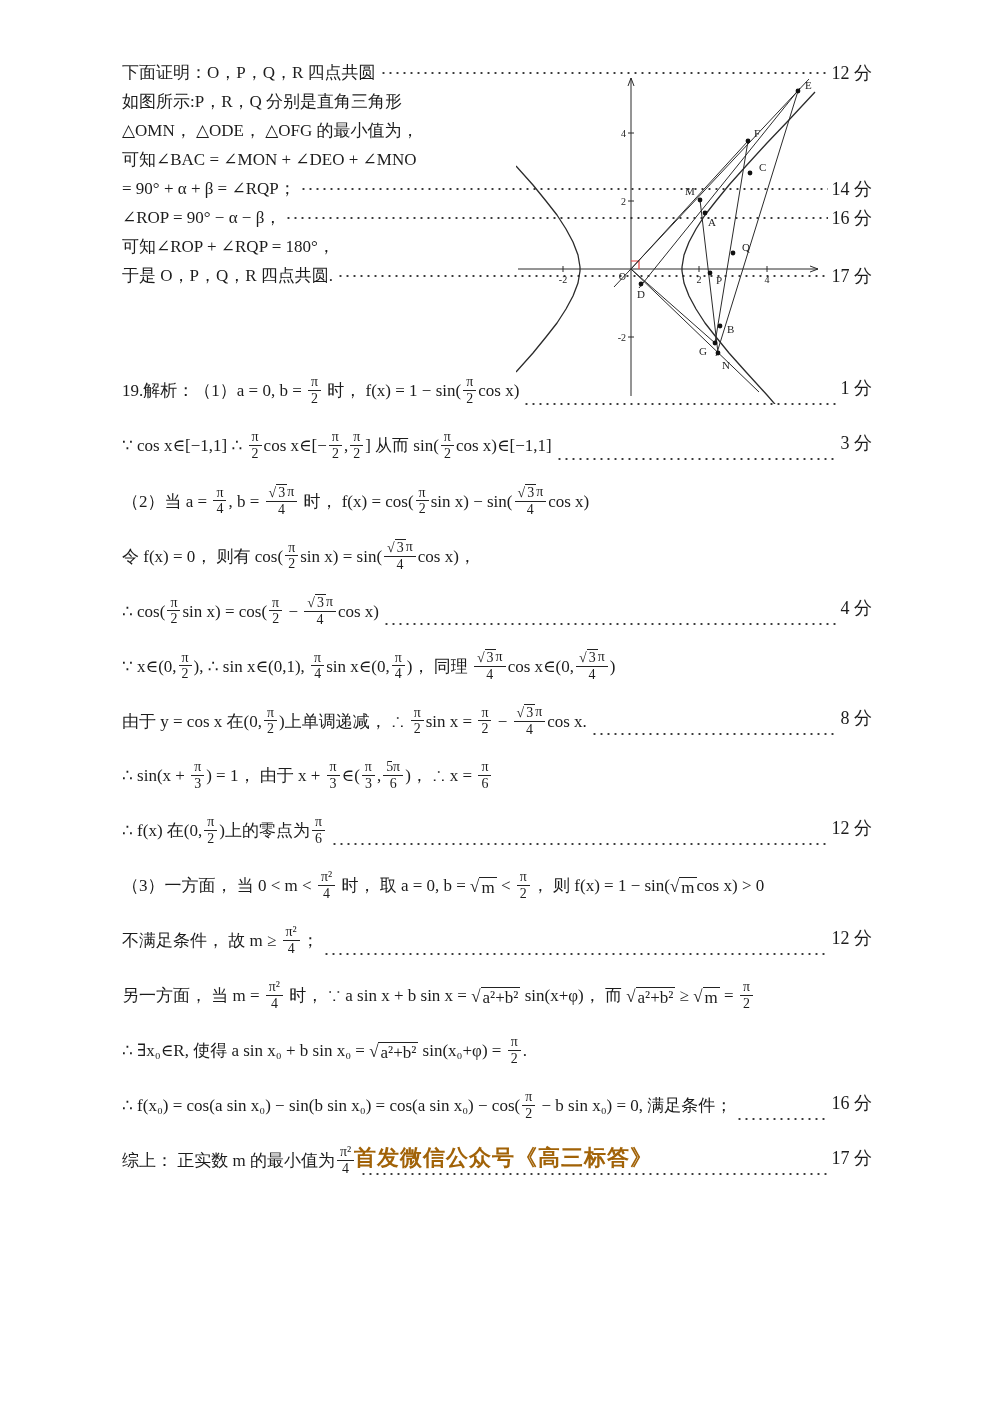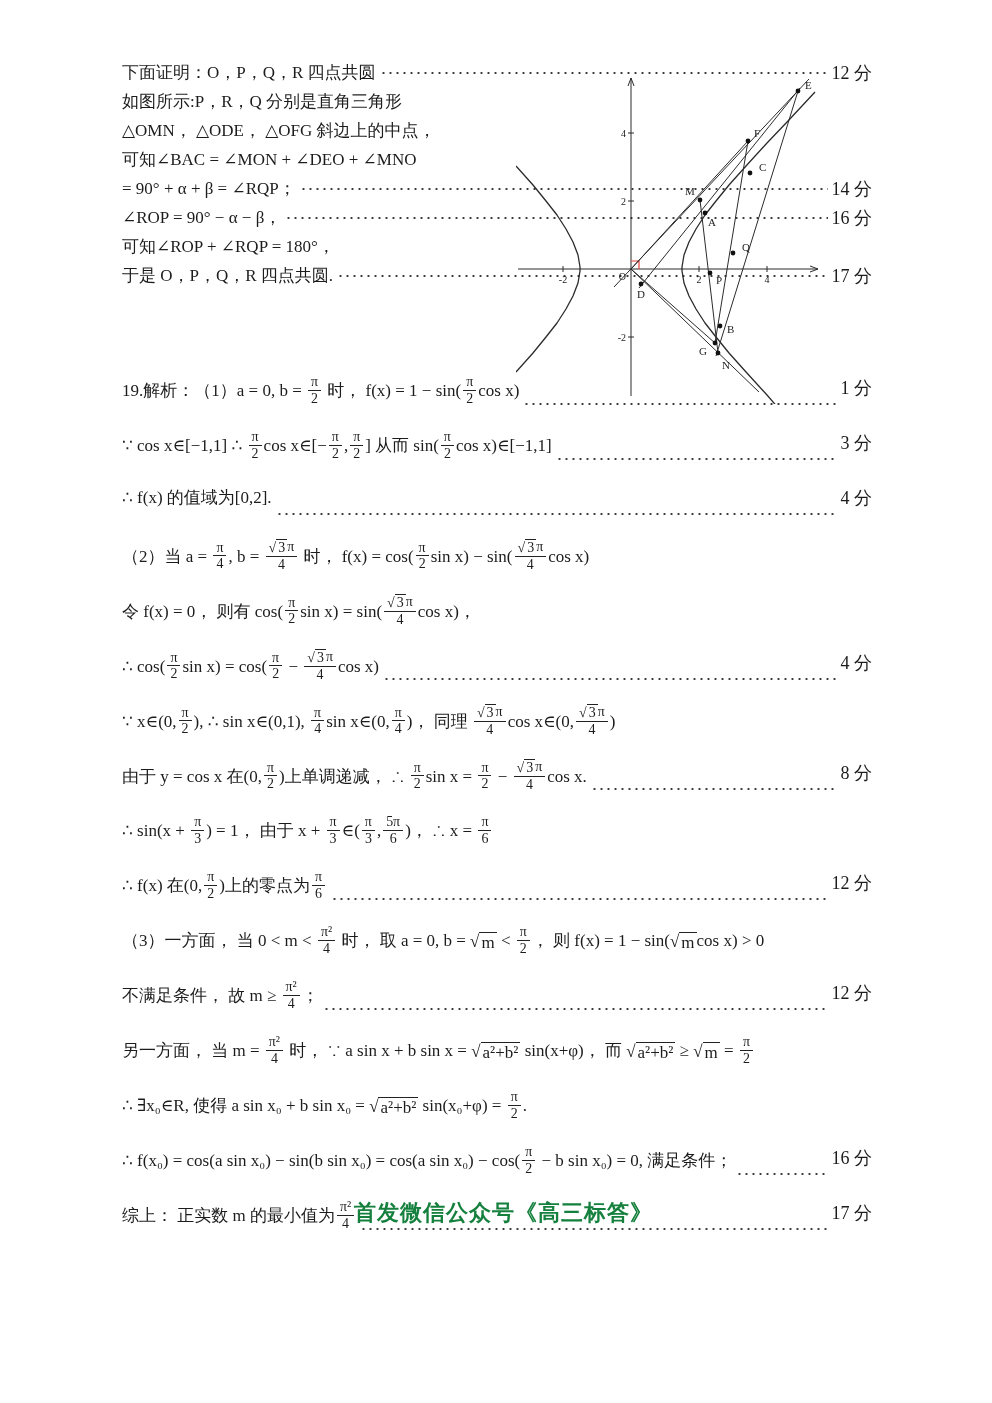--- a/index.html
+++ b/index.html
@@ -48,40 +48,40 @@
   .rbody { border-top:1px solid #222; padding:0 2px; }
   .figure-wrap {
     position:absolute; top:16px; right:-6px;
     width:362px; height:330px;
   }
   .figure-wrap svg { width:100%; height:100%; }
   svg text { font-family:"Liberation Serif","DejaVu Serif",serif; fill:#1c1c1c; }
   .watermark {
     position:absolute; left:232px; bottom:28px;
     font-size:22px; font-weight:bold; letter-spacing:1px;
-    color:#15803d; white-space:nowrap;
+    color:#a16207; white-space:nowrap;
   }
 </style>
 </head>
 <body>
 
 <div class="page">
 
   <section class="proof">
     <div id="proof-lines">
         <div class="proof-line">
           <span class="content">下面证明：O，P，Q，R 四点共圆</span>
           <span class="leader"></span>
           <span class="score">12 分</span>
         </div>
         <div class="proof-line">
           <span class="content">如图所示:P，R，Q 分别是直角三角形</span>
         </div>
         <div class="proof-line">
-          <span class="content">△OMN， △ODE， △OFG 斜边上的中点，</span>
+          <span class="content">△OMN， △ODE， △OFG 的最小值为，</span>
         </div>
         <div class="proof-line">
           <span class="content">可知∠BAC = ∠MON + ∠DEO + ∠MNO</span>
         </div>
         <div class="proof-line">
           <span class="content">= 90° + α + β = ∠RQP；</span>
           <span class="leader"></span>
           <span class="score">14 分</span>
         </div>
         <div class="proof-line">
@@ -179,25 +179,20 @@
               <span class="fnum">π</span>
               <span class="fden">2</span>
             </span>] 从而 sin(<span class="frac">
               <span class="fnum">π</span>
               <span class="fden">2</span>
             </span>cos x)∈[−1,1]</span>
           <span class="leader"></span>
           <span class="score">3 分</span>
         </div>
         <div class="sol-line">
-          <span class="content">∴ f(x) 的值域为[0,2].</span>
-          <span class="leader"></span>
-          <span class="score">4 分</span>
-        </div>
-        <div class="sol-line">
           <span class="content">（2）当 a = <span class="frac">
               <span class="fnum">π</span>
               <span class="fden">4</span>
             </span>, b = <span class="frac">
               <span class="fnum"><span class="sqrt">
                   <span class="rsign">√</span>
                   <span class="rbody">3</span>
                 </span>π</span>
               <span class="fden">4</span>
             </span> 时， f(x) = cos(<span class="frac">

